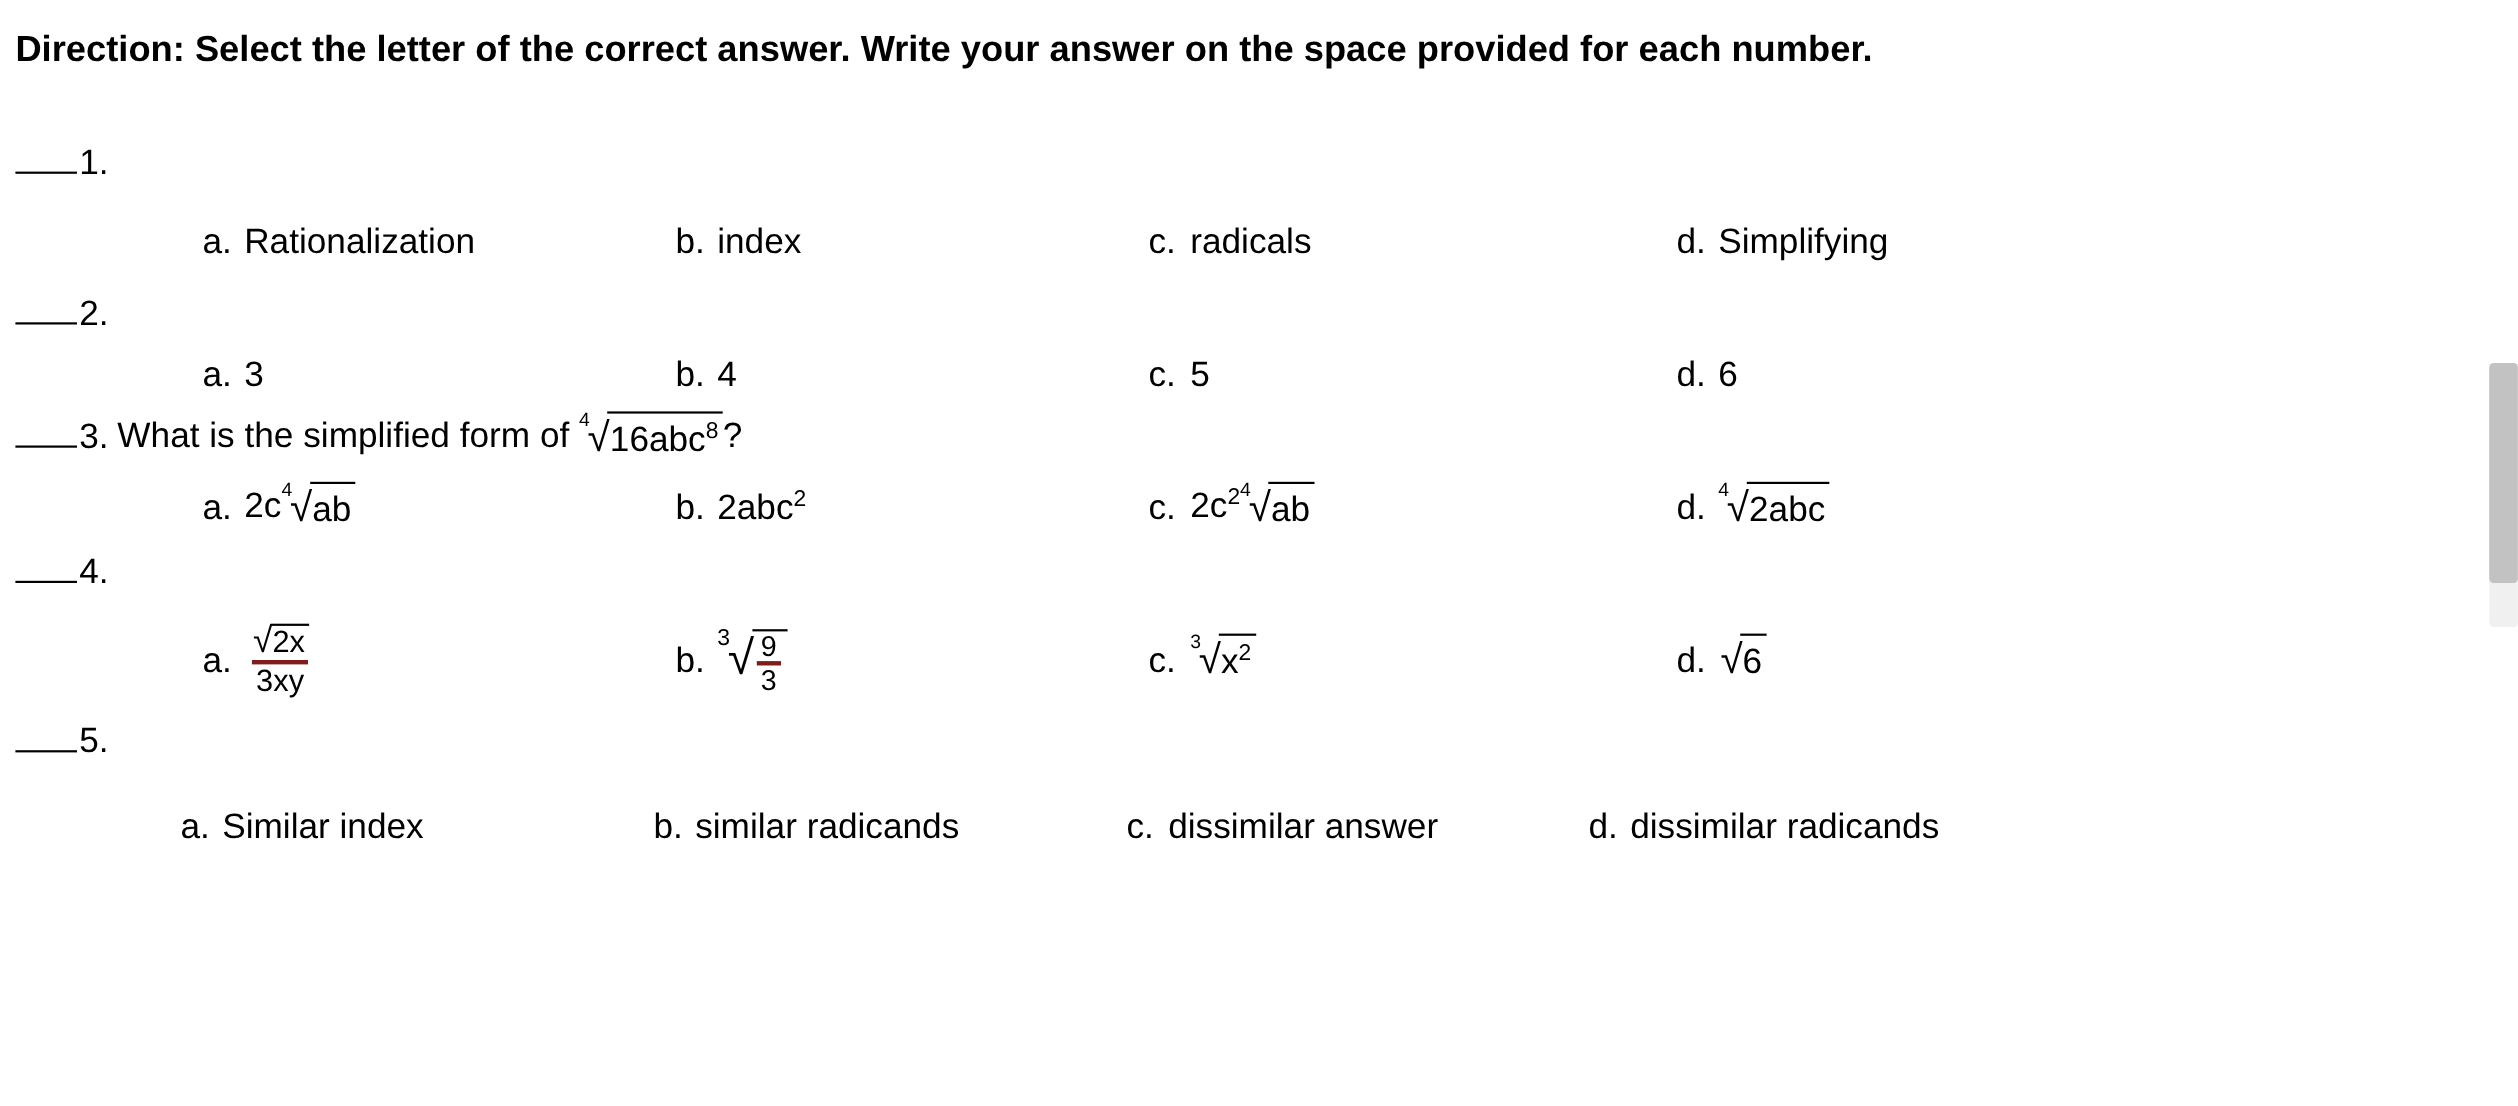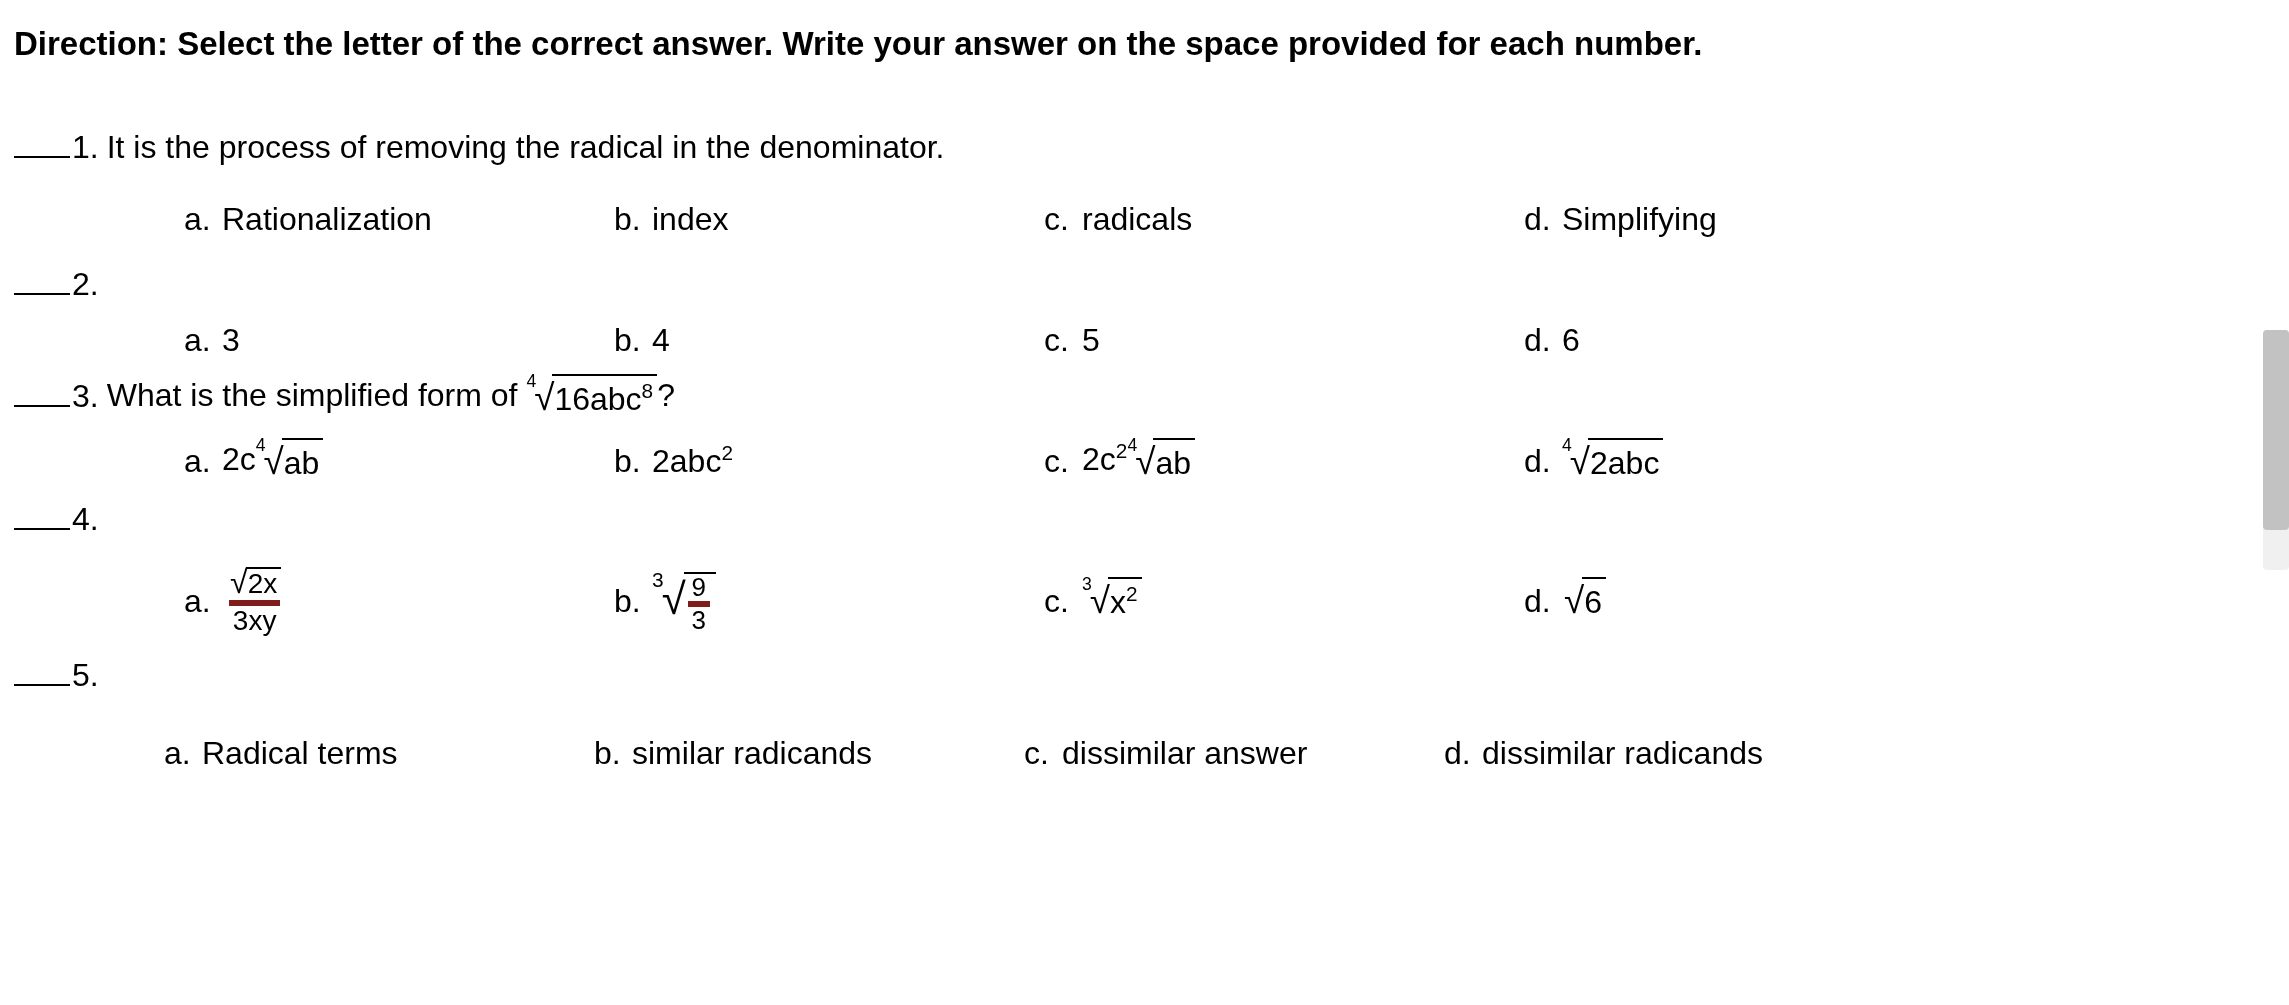--- a/index.html
+++ b/index.html
@@ -59,21 +59,21 @@
   .frac {
     display: inline-flex;
     flex-direction: column;
     align-items: center;
     vertical-align: middle;
     font-size: 28px;
     line-height: 1.05;
     margin: 0 2px;
   }
   .frac .num { padding: 0 4px; }
-  .frac .den { padding: 0 4px; border-top: 6px solid #7f1d1d; }
+  .frac .den { padding: 0 4px; border-top: 4px solid #7f1d1d; }
   .sqrt {
     display: inline-flex;
     align-items: stretch;
     vertical-align: middle;
   }
   .sqrt .idx {
     font-size: 0.55em;
     align-self: flex-start;
     margin-right: -4px;
     margin-top: -2px;
@@ -123,21 +123,20 @@
 </head>
 <body>
 
 <div class="page">
 
   <div class="direction">Direction: Select the letter of the correct answer. Write your answer on the space provided for each number.</div>
 
   <div class="q-line">
     <span class="blank"></span>
     <span class="qnum">1.</span>
-    <span>It is the process of removing the radical in the denominator.</span>
   </div>
   <div class="choices row-gap-lg" style="margin-top:26px;">
     <div class="choice">
         <span class="letter">a.</span>
         <span>Rationalization</span>
       </div>
     <div class="choice">
         <span class="letter">b.</span>
         <span>index</span>
       </div>
@@ -266,21 +265,21 @@
     </div>
   </div>
 
   <div class="q-line">
     <span class="blank"></span>
     <span class="qnum">5.</span>
   </div>
   <div class="choices" style="margin-top:32px; grid-template-columns:430px 430px 420px auto; margin-left:150px;">
     <div class="choice">
         <span class="letter">a.</span>
-        <span>Radical terms</span>
+        <span>Similar index</span>
       </div>
     <div class="choice">
         <span class="letter">b.</span>
         <span>similar radicands</span>
       </div>
     <div class="choice">
         <span class="letter">c.</span>
         <span>dissimilar answer</span>
       </div>
     <div class="choice">

